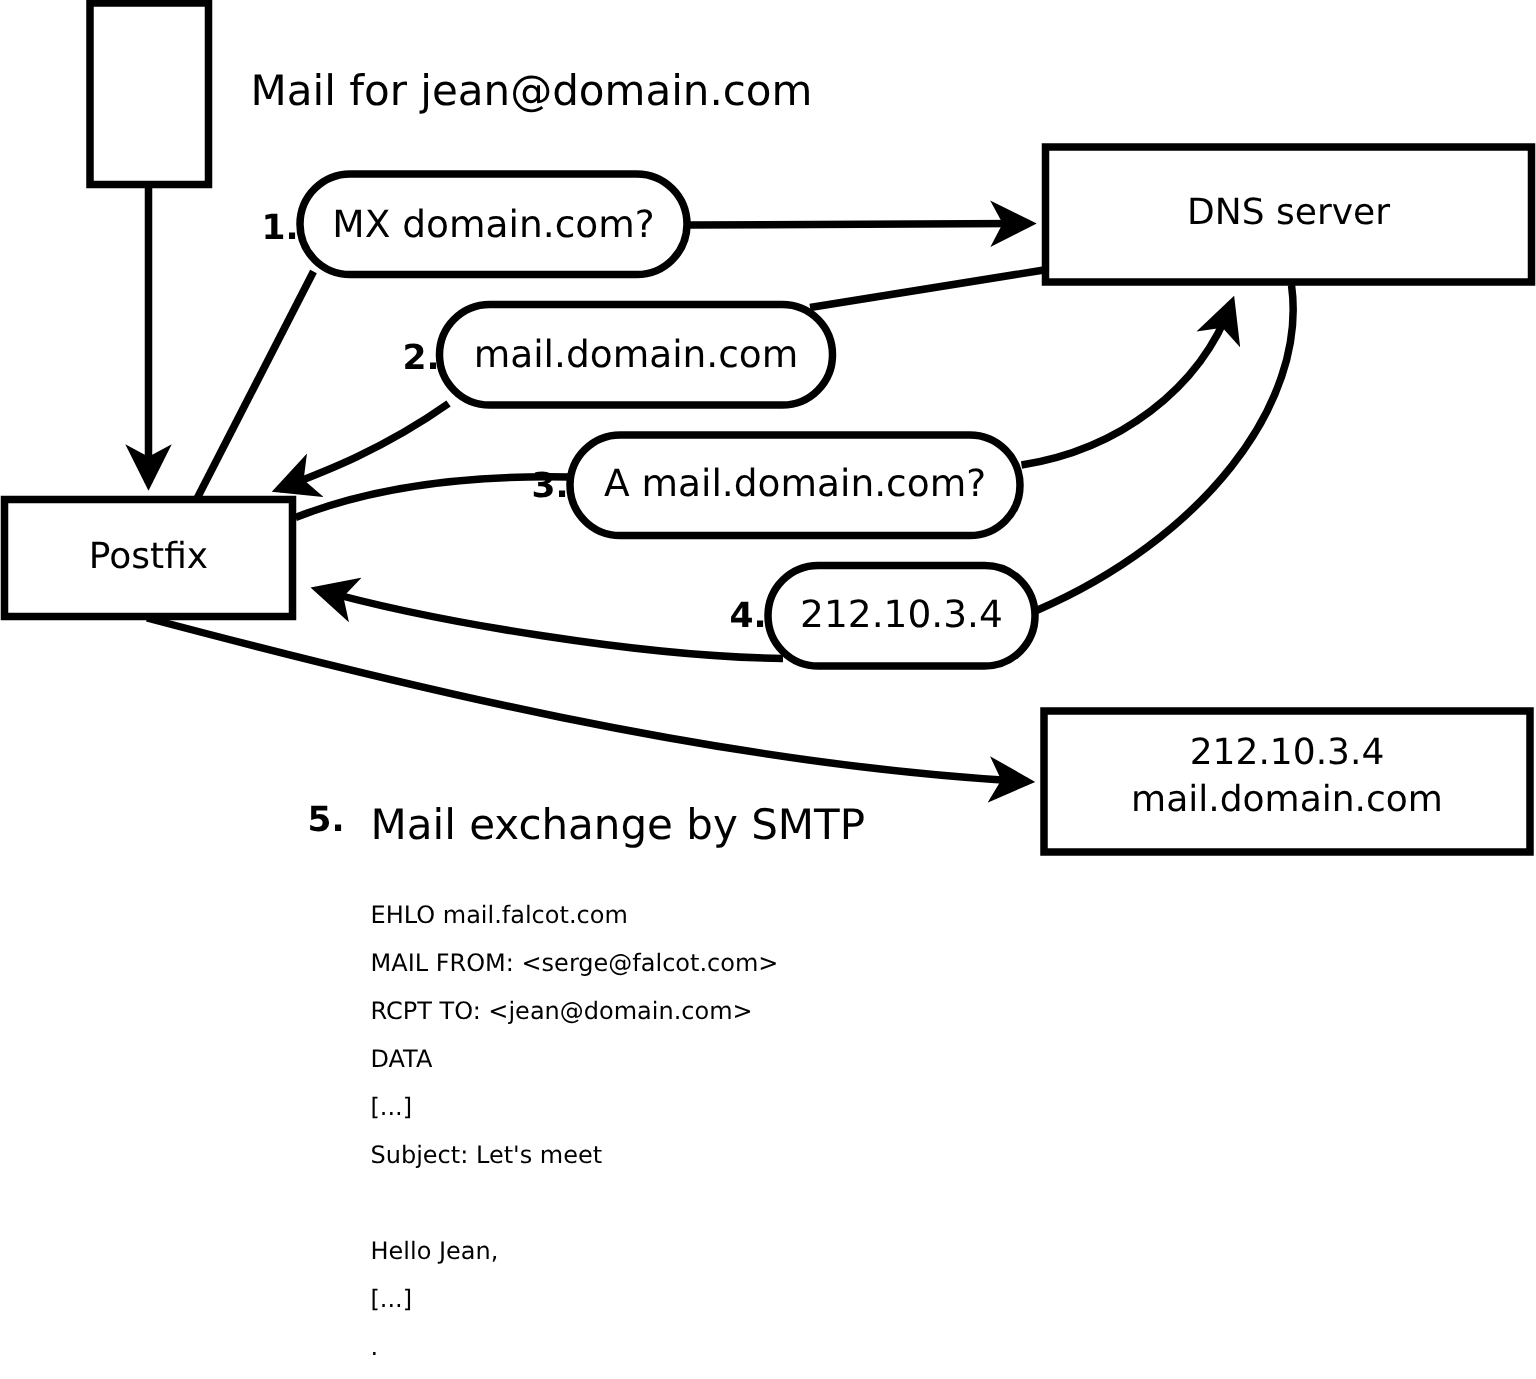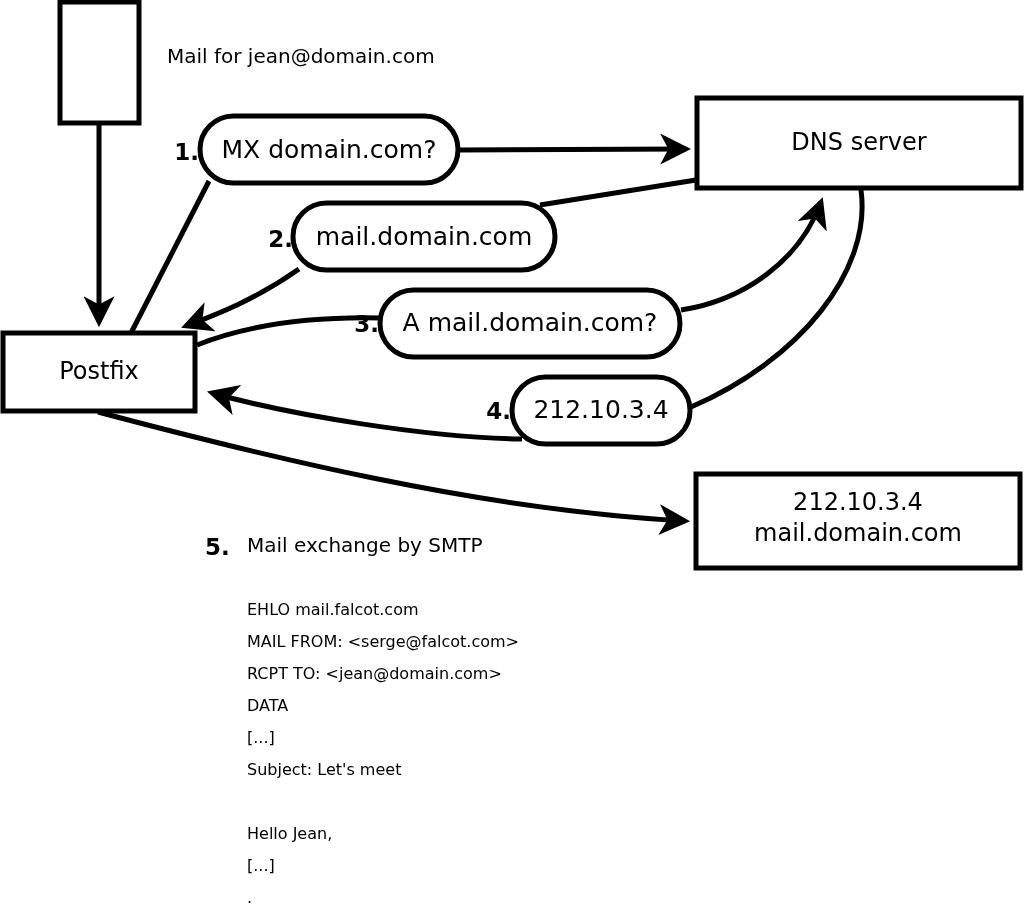--- a/index.html
+++ b/index.html
@@ -56,21 +56,21 @@
     font-family: "DejaVu Sans", sans-serif;
     font-size: 23px;
     font-weight: bold;
     fill: #000000;
     text-anchor: end;
     dominant-baseline: middle;
   }
   .caption {
     position: absolute;
     font-family: "DejaVu Sans", sans-serif;
-    font-size: 20px;
+    font-size: 28px;
     color: #000000;
     white-space: pre;
   }
   #mail-for-caption {
     left: 167px;
     top: 44px;
   }
   #step5-num {
     left: 205px;
     top: 534px;

